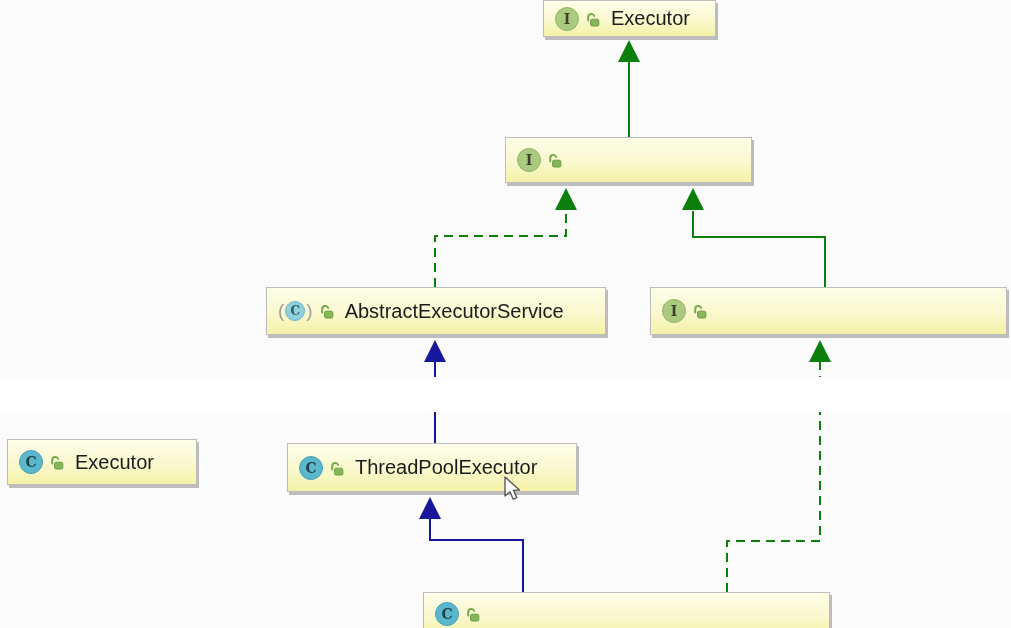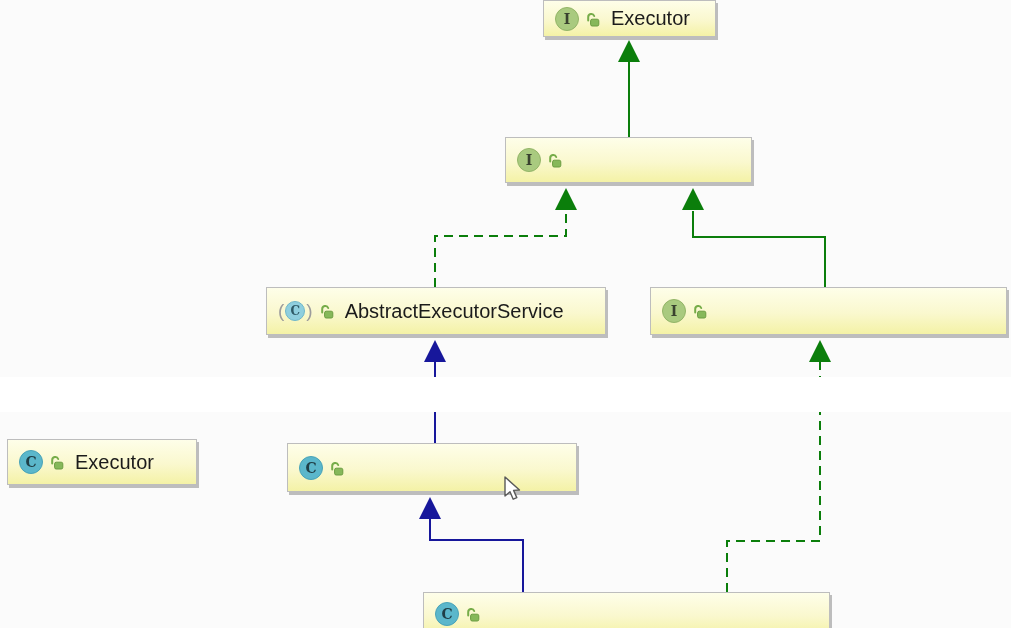--- a/index.html
+++ b/index.html
@@ -137,20 +137,21 @@
   </div>
 
   <div class="node" style="left:287px;top:443px;width:290px;height:49px">
     <span class="circle cls">C</span>
     <span class="lock">
       <svg width="16" height="16" viewBox="0 0 16 16">
         <path d="M3.2 9.6 L3.2 6.2 A3.1 3.1 0 0 1 9.2 5.0" stroke="#76AC49" stroke-width="2" fill="none" stroke-linecap="round"></path>
         <rect x="5.6" y="8.2" width="8.2" height="6.8" rx="1.6" fill="#86B85A" stroke="#6B9C41"></rect>
       </svg>
     </span>
+    <span class="label">ThreadPoolExecutor</span>
   </div>
 
   <div class="node" style="left:423px;top:592px;width:407px;height:44px">
     <span class="circle cls">C</span>
     <span class="lock">
       <svg width="16" height="16" viewBox="0 0 16 16">
         <path d="M3.2 9.6 L3.2 6.2 A3.1 3.1 0 0 1 9.2 5.0" stroke="#76AC49" stroke-width="2" fill="none" stroke-linecap="round"></path>
         <rect x="5.6" y="8.2" width="8.2" height="6.8" rx="1.6" fill="#86B85A" stroke="#6B9C41"></rect>
       </svg>
     </span>

